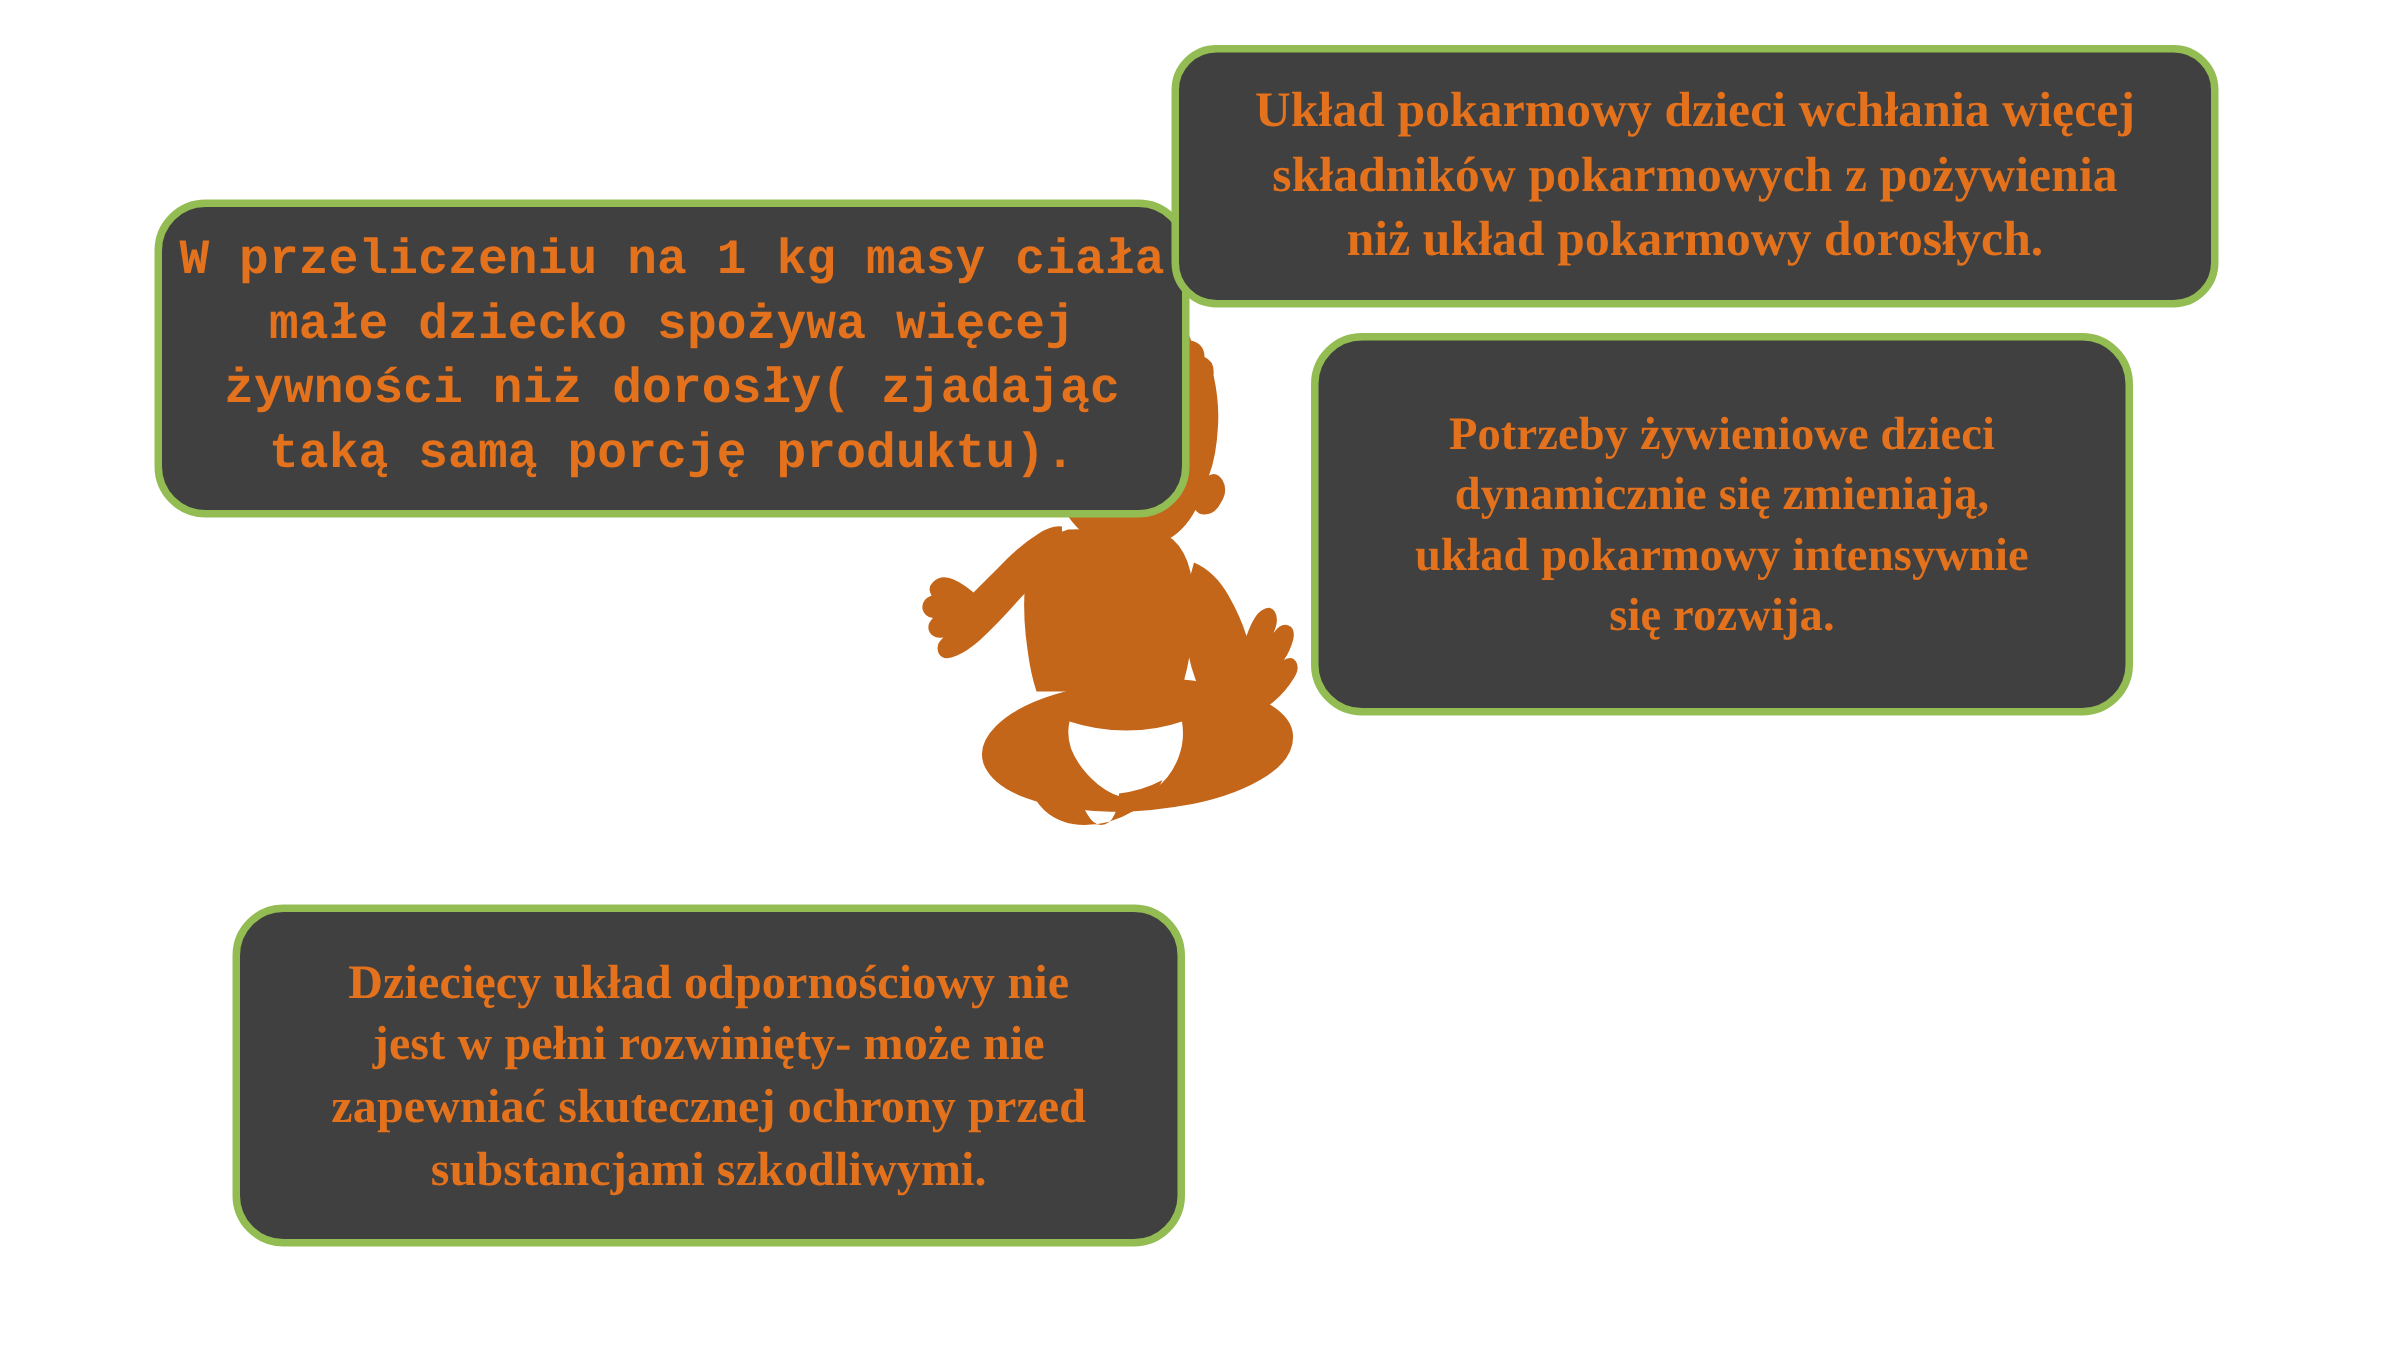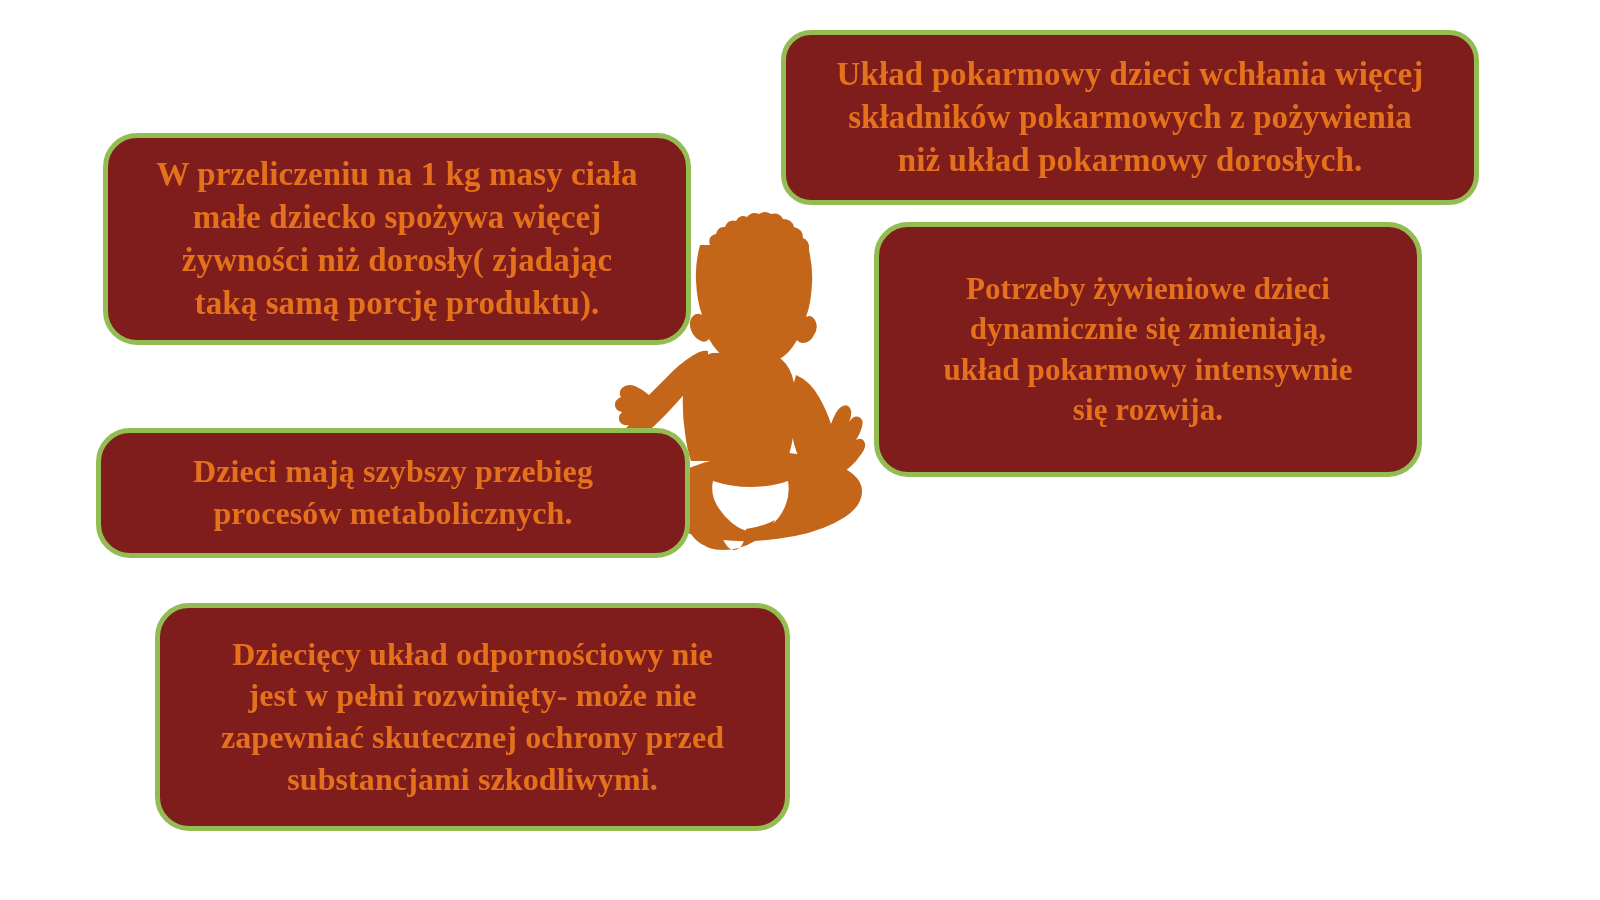--- a/index.html
+++ b/index.html
@@ -24,40 +24,40 @@
     width: 300px;
     height: 400px;
     z-index: 1;
     pointer-events: none;
   }
 
   
   .callout {
     position: absolute;
     box-sizing: border-box;
-    background: #7f1d1d;
+    background: #404040;
     border: 5px solid #93bd52;
     border-radius: 34px;
     display: flex;
     align-items: center;
     z-index: 2;
   }
   .callout-text {
     display: block;
     width: 100%;
     text-align: center;
     color: #e4711b;
     font-weight: bold;
     line-height: 1.30;
     white-space: pre-line;
     letter-spacing: 0.1px;
   }
 
   
-  #box-intake         { left: 103px; top: 133px; width: 588px;  height: 212px; }
+  #box-intake         { left: 103px; top: 133px; width: 690px;  height: 212px; font-family: Liberation Mono, monospace; }
   #box-intake .callout-text   { font-size: 33px; }
 
   #box-absorption     { left: 781px; top: 30px;  width: 698px;  height: 175px; border-radius: 30px; }
   #box-absorption .callout-text { font-size: 33px; }
 
   #box-needs          { left: 874px; top: 222px; width: 548px;  height: 255px; }
   #box-needs .callout-text      { font-size: 31px; }
 
   #box-metabolism     { left: 96px;  top: 428px; width: 594px;  height: 130px; }
   #box-metabolism .callout-text { font-size: 32px; }
@@ -167,24 +167,20 @@
 niż układ pokarmowy dorosłych.</span>
   </div>
 
   <div class="callout" id="box-needs">
     <span class="callout-text">Potrzeby żywieniowe dzieci
 dynamicznie się zmieniają,
 układ pokarmowy intensywnie
 się rozwija.</span>
   </div>
 
-  <div class="callout" id="box-metabolism">
-    <span class="callout-text">Dzieci mają szybszy przebieg
-procesów metabolicznych.</span>
-  </div>
 
   <div class="callout" id="box-immunity">
     <span class="callout-text">Dziecięcy układ odpornościowy nie
 jest w pełni rozwinięty- może nie
 zapewniać skutecznej ochrony przed
 substancjami szkodliwymi.</span>
   </div>
 
 
 </div>

